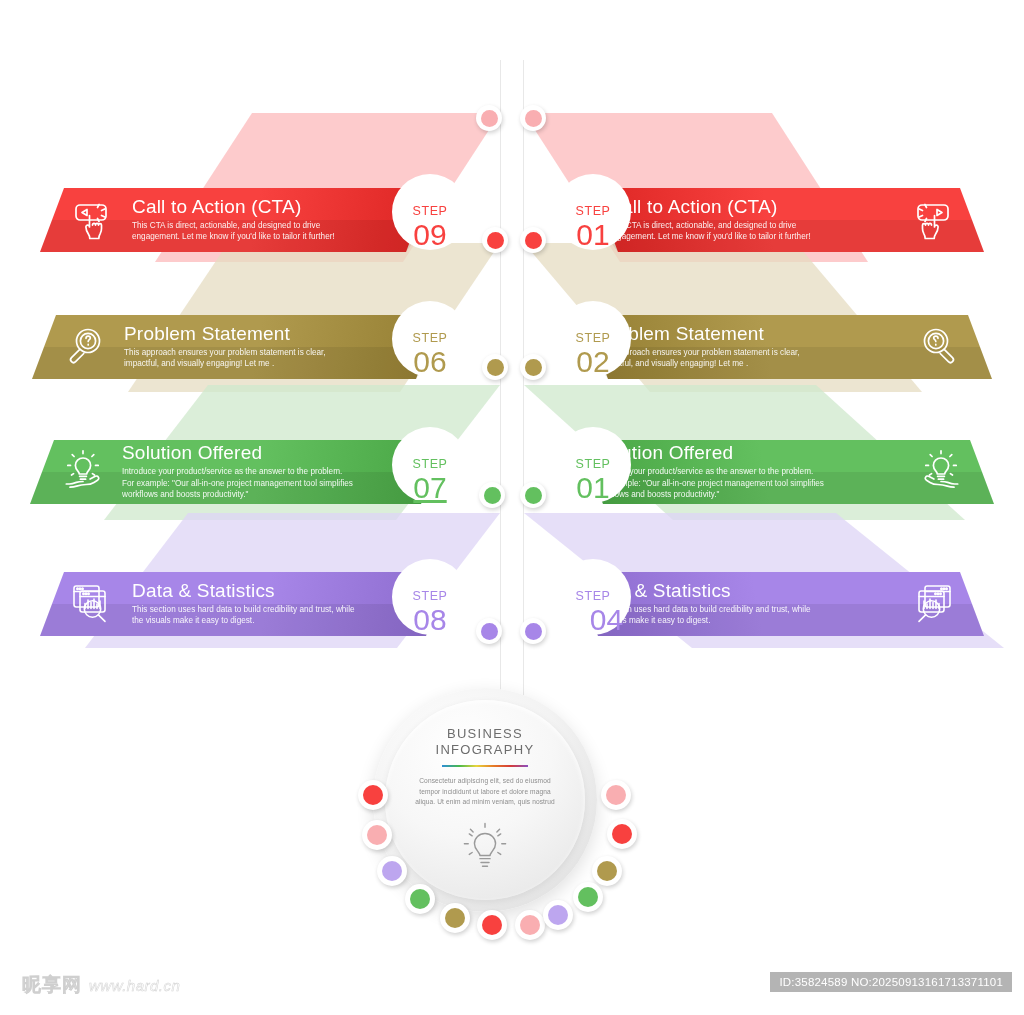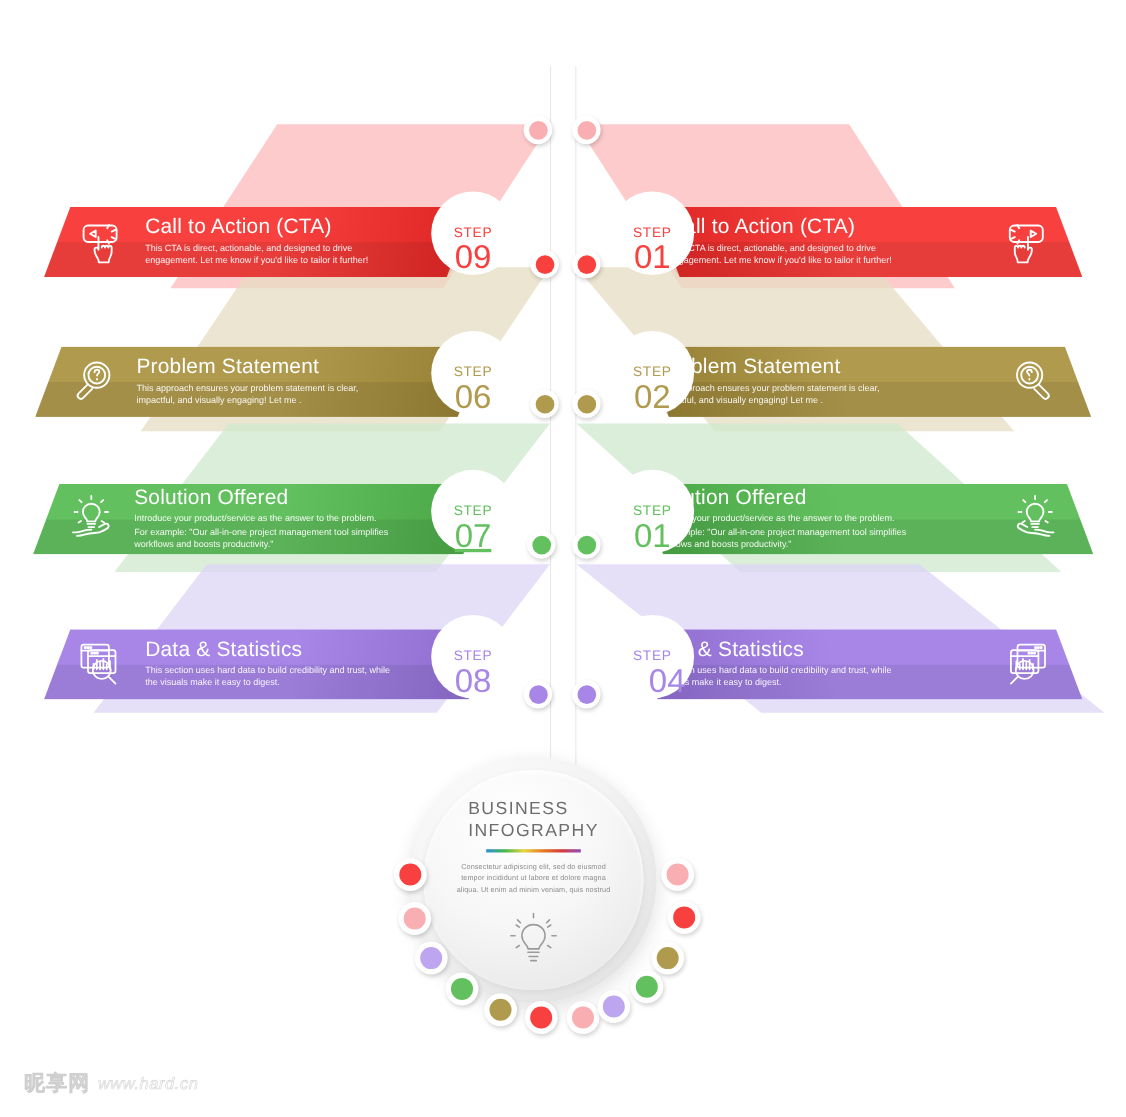--- a/index.html
+++ b/index.html
@@ -96,22 +96,22 @@
   }
   #hub-inner {
     position: absolute; left: 12px; top: 12px; right: 12px; bottom: 12px;
     border-radius: 50%;
     background: radial-gradient(circle at 40% 25%, #ffffff 0%, #f7f7f7 45%, #ebebeb 78%, #e3e3e3 100%);
     box-shadow: inset 0 2px 5px rgba(255,255,255,0.9), 0 2px 7px rgba(0,0,0,0.07);
     display: flex; flex-direction: column; align-items: center;
     padding-top: 26px;
   }
   #hub-title {
-    font-size: 16px; color: #6d6d6d; letter-spacing: 1.3px;
-    line-height: 1.22; font-weight: 400;
+    font-size: 13px; color: #6d6d6d; letter-spacing: 1.3px;
+    text-align: center; line-height: 1.22; font-weight: 400;
   }
   #hub-rule {
     width: 86px; height: 2.5px; margin: 7px 0 9px;
     background: linear-gradient(to right, #2d8fd8, #49b94b, #e8d53c, #e57a27, #d43b3b, #8b4fc0);
   }
   #hub-desc {
     font-size: 6.6px; color: #8d8d8d; text-align: center;
     line-height: 1.6; width: 152px; letter-spacing: .1px;
   }
   #hub-bulb { margin-top: 12px; }
@@ -441,14 +441,15 @@
       </div>
       <div class="dot" style="width: 30px; height: 30px; left: 543px; top: 900px; z-index: 8;">
         <i style="width: 20px; height: 20px; background: rgb(189, 166, 239);"></i>
       </div>
     </div>
 
   <div id="wm">
     <span id="wm-cn">昵享网</span>
     <span id="wm-url">www.hard.cn</span>
   </div>
+  <div id="idbadge">ID:35824589 NO:20250913161713371101</div>
 
 </div>
 
 </body></html>

